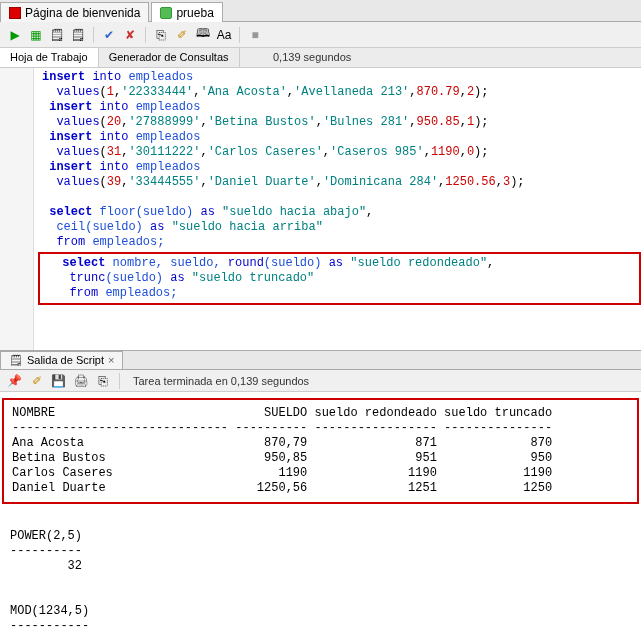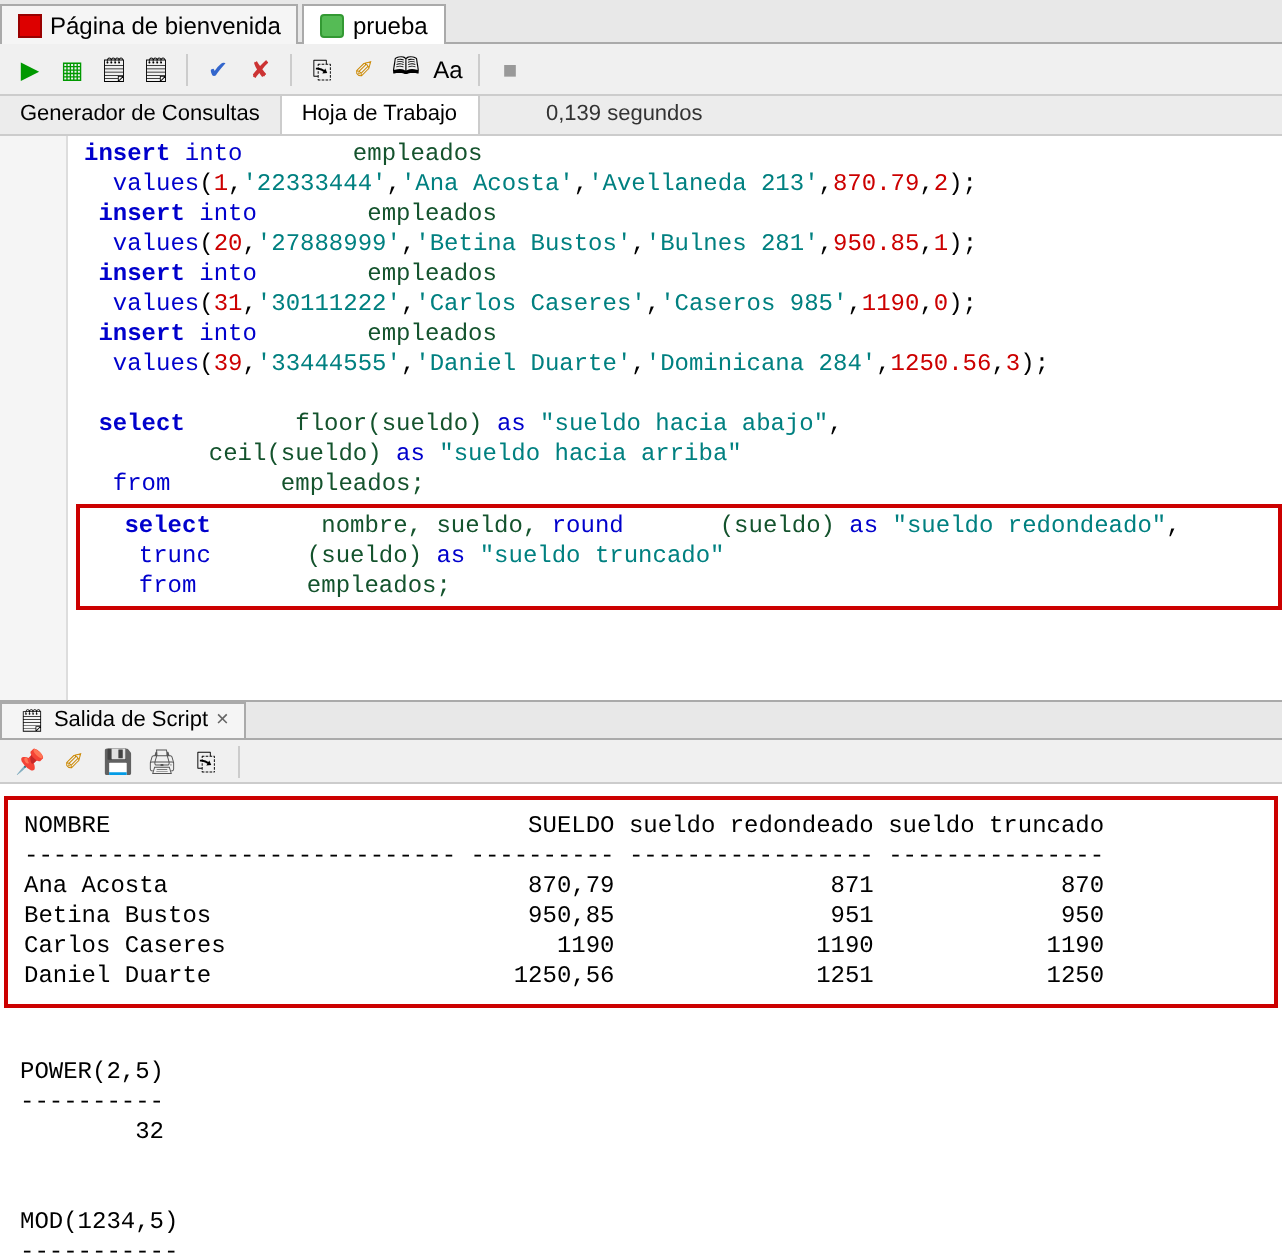--- a/index.html
+++ b/index.html
@@ -22,21 +22,21 @@
   .subtab { padding: 3px 10px; font-size: 11px; border-right: 1px solid #ccc; }
   .subtab.active { background: #fff; }
   
   .editor { background: #fff; font-family: "Courier New", monospace; font-size: 12px; display: flex; height: 282px; }
   .gutter { width: 34px; background: #f5f5f5; border-right: 1px solid #ddd; }
   .code { padding: 2px 4px 2px 8px; line-height: 15px; white-space: pre; flex: 1; }
   .kw { color: #0000cc; font-weight: bold; }
   .kw2 { color: #0000cc; }
   .str { color: #008080; }
   .num { color: #cc0000; }
-  .id { color: #14532d; margin-left: 48px; }
+  .id { color: #1d4ed8; }
   .hlbox { border: 2px solid #cc0000; padding: 2px 15px; margin: 2px -4px; }
   
   .out-tabs { display: flex; background: #e8e8e8; border-top: 1px solid #aaa; border-bottom: 1px solid #aaa; height: 20px; align-items: center; }
   .out-tab { padding: 2px 8px; font-size: 11px; background: #f5f5f5; border: 1px solid #aaa; display: flex; gap: 4px; align-items: center; }
   .close-x { cursor: pointer; color: #666; }
   
   .out-toolbar { display: flex; align-items: center; background: #f0f0f0; padding: 3px 6px; border-bottom: 1px solid #ccc; gap: 4px; height: 22px; }
   .out-status { font-size: 11px; color: #333; margin-left: 6px; }
   
   .output { background: #fff; font-family: "Courier New", monospace; font-size: 12px; padding: 6px 10px; line-height: 15px; white-space: pre; }
@@ -73,22 +73,22 @@
   <span class="tbtn">⎘</span>
   <span class="tbtn" style="color:#c80">✐</span>
   <span class="tbtn">🕮</span>
   <span class="tbtn">Aa</span>
   <span class="sep"></span>
   <span class="tbtn" style="color:#999">■</span>
   <span class="timing">0,139 segundos</span>
 </div>
 
 <div class="subtabs">
+  <div class="subtab active">Hoja de Trabajo</div>
   <div class="subtab">Generador de Consultas</div>
-  <div class="subtab active">Hoja de Trabajo</div>
 </div>
 
 <div class="editor">
   <div class="gutter"></div>
   <div class="code"><span class="kw">insert</span><span class="kw2"> into</span><span class="id"> empleados</span>
 <span class="kw2">  values</span><span>(</span><span class="num">1</span><span>,</span><span class="str">'22333444'</span><span>,</span><span class="str">'Ana Acosta'</span><span>,</span><span class="str">'Avellaneda 213'</span><span>,</span><span class="num">870.79</span><span>,</span><span class="num">2</span><span>);</span>
 <span class="kw"> insert</span><span class="kw2"> into</span><span class="id"> empleados</span>
 <span class="kw2">  values</span><span>(</span><span class="num">20</span><span>,</span><span class="str">'27888999'</span><span>,</span><span class="str">'Betina Bustos'</span><span>,</span><span class="str">'Bulnes 281'</span><span>,</span><span class="num">950.85</span><span>,</span><span class="num">1</span><span>);</span>
 <span class="kw"> insert</span><span class="kw2"> into</span><span class="id"> empleados</span>
 <span class="kw2">  values</span><span>(</span><span class="num">31</span><span>,</span><span class="str">'30111222'</span><span>,</span><span class="str">'Carlos Caseres'</span><span>,</span><span class="str">'Caseros 985'</span><span>,</span><span class="num">1190</span><span>,</span><span class="num">0</span><span>);</span>
@@ -111,20 +111,21 @@
   </div>
 </div>
 
 <div class="out-toolbar">
   <span class="tbtn ico-pin">📌</span>
   <span class="tbtn ico-pencil">✐</span>
   <span class="tbtn ico-disk">💾</span>
   <span class="tbtn ico-print">🖨</span>
   <span class="tbtn">⎘</span>
   <span class="sep"></span>
+  <span class="out-status">Tarea terminada en 0,139 segundos</span>
 </div>
 
 <div class="output"><div class="resbox"><span>NOMBRE                             SUELDO sueldo redondeado sueldo truncado</span>
 <span>------------------------------ ---------- ----------------- ---------------</span>
 <span>Ana Acosta                         870,79               871             870</span>
 <span>Betina Bustos                      950,85               951             950</span>
 <span>Carlos Caseres                       1190              1190            1190</span>
 <span>Daniel Duarte                     1250,56              1251            1250</span></div>
 <span>POWER(2,5)</span>
 <span>----------</span>

